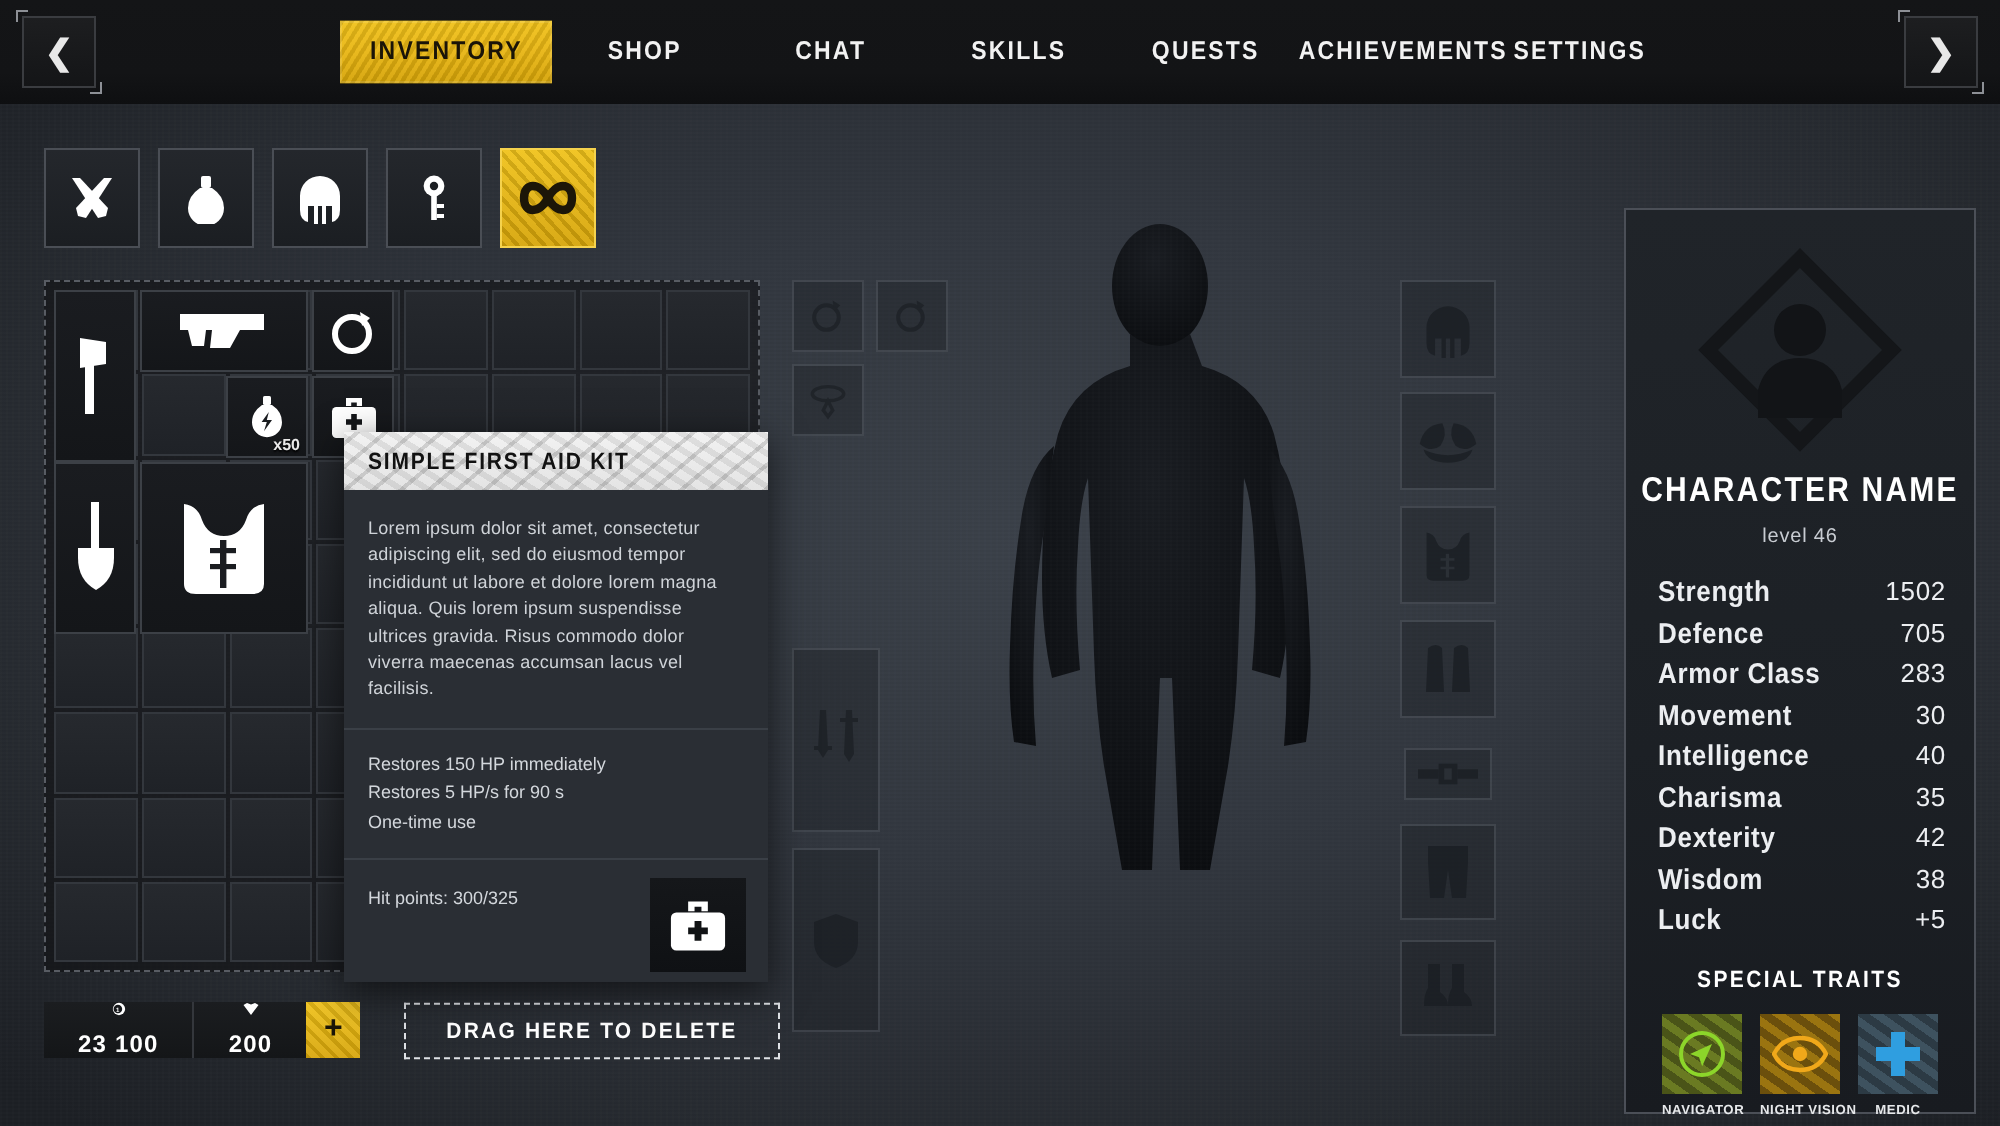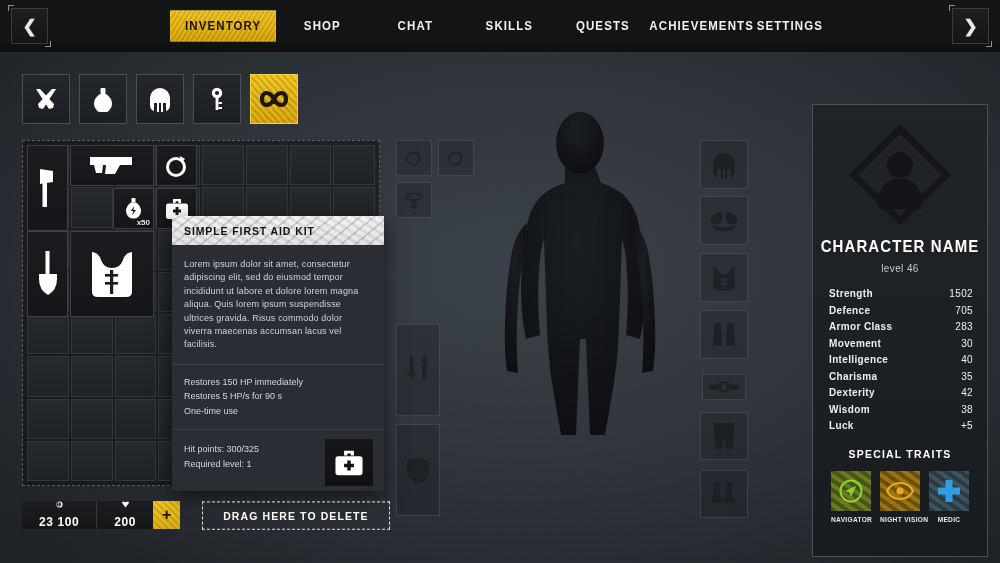--- a/index.html
+++ b/index.html
@@ -159,21 +159,21 @@
     transform: scaleY(1.15);
     margin-top: 2px;
   }
   #charlevel {
     text-align: center; color: #c8ccd2; font-size: 10px;
     margin-top: 9px; letter-spacing: .4px;
   }
   #stats { margin: 14px 14px 0 16px; }
   .statrow {
     display: flex; justify-content: space-between; align-items: flex-end;
-    font-size: 10px; color: #eceef1; margin-bottom: 5.5px;
+    font-size: 13px; color: #eceef1; margin-bottom: 5.5px;
     letter-spacing: .35px;
     gap: 19px;
   }
   .statrow .k { font-weight: bold; transform: scaleY(1.1); transform-origin: left; }
   .statrow .v { font-weight: normal; }
 
   #traits-title {
     text-align: center; color: #fff;
     font-size: 10.5px; font-weight: bold; letter-spacing: 1.2px;
     margin-top: 17px; transform: scaleY(1.12);
@@ -673,21 +673,20 @@
       <span id="tip-title">SIMPLE FIRST AID KIT</span>
     </div>
     <div id="tip-desc">Lorem ipsum dolor sit amet, consectetur adipiscing elit, sed do eiusmod tempor incididunt ut labore et dolore lorem magna aliqua. Quis lorem ipsum suspendisse ultrices gravida. Risus commodo dolor viverra maecenas accumsan lacus vel facilisis.</div>
     <div id="tip-effects">
       <div>Restores 150 HP immediately</div>
       <div>Restores 5 HP/s for 90 s</div>
       <div>One-time use</div>
     </div>
     <div id="tip-meta">
       <div>Hit points: 300/325</div>
-      <div>Required level: 1</div>
       <div id="tip-icon">
         <svg width="32" height="30" viewBox="0 0 26 24">
           <g fill="#fff">
             <path d="M9 2 l8 0 l0 4 l-2.6 0 l0 -1.8 l-2.8 0 l0 1.8 l-2.6 0 z"></path>
             <rect x="2" y="6.5" width="22" height="15.5" rx="2.2"></rect>
             <path d="M11.6 10 l2.8 0 l0 2.6 l2.6 0 l0 2.8 l-2.6 0 l0 2.6 l-2.8 0 l0 -2.6 l-2.6 0 l0 -2.8 l2.6 0 z" fill="#101214"></path>
           </g>
         </svg>
       </div>
     </div>

